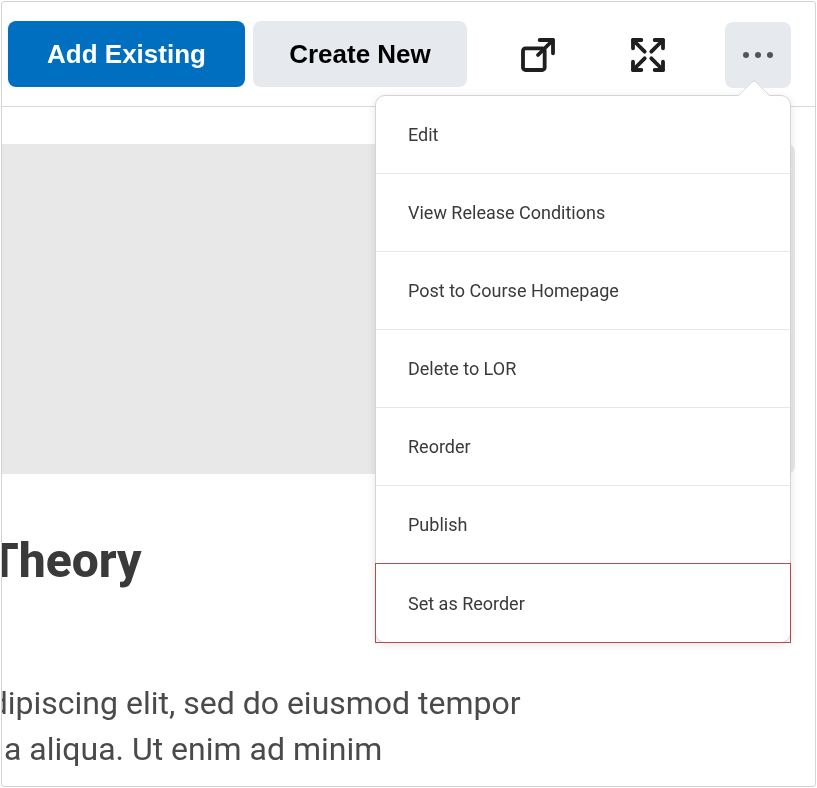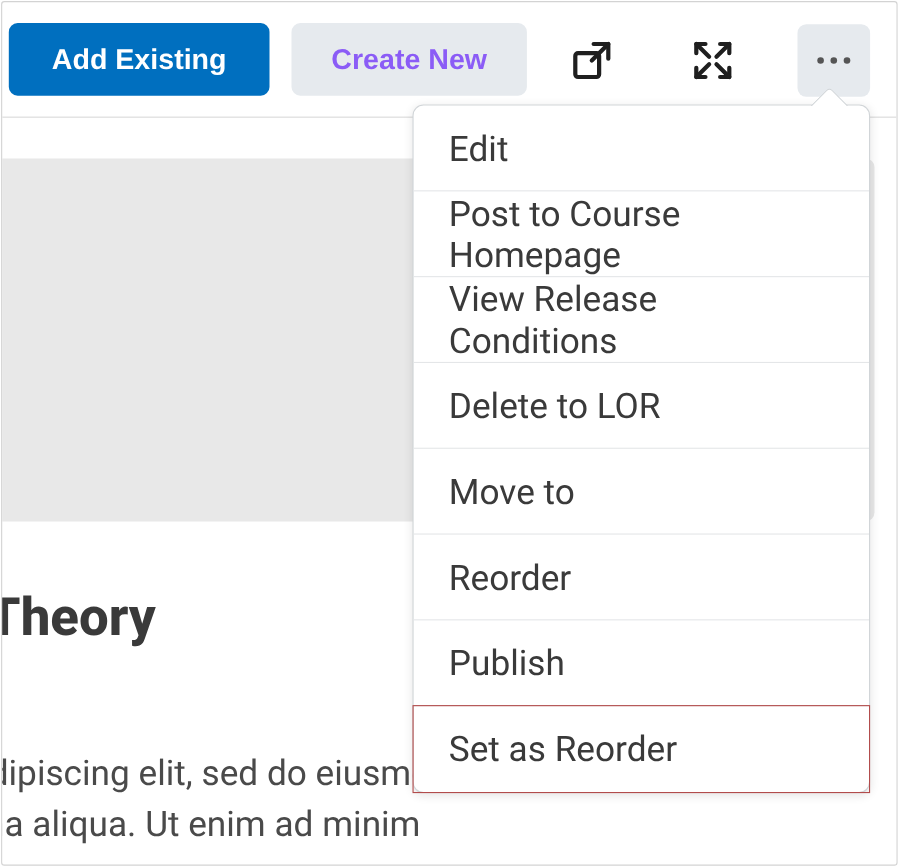--- a/index.html
+++ b/index.html
@@ -24,42 +24,42 @@
   }
 
   
   .toolbar {
     position: relative;
     height: 105px;
     border-bottom: 1px solid #d9d9d9;
     display: flex;
     align-items: center;
     padding-left: 6px;
-    gap: 20px;
+    gap: 8px;
   }
   .btn {
     height: 66px;
     border-radius: 8px;
     border: none;
     font-size: 26px;
     font-weight: 700;
     display: flex;
     align-items: center;
     justify-content: center;
     padding: 0 32px;
     cursor: pointer;
   }
   .btn-primary {
     background: #006FBF;
     color: #fff;
     width: 237px;
   }
   .btn-secondary {
     background: #E6EAEE;
-    color: #8b5cf6;
+    color: #000000;
     font-weight: 700;
     width: 214px;
   }
 
   .icon-btn {
     width: 66px;
     height: 66px;
     border-radius: 8px;
     display: flex;
     align-items: center;
@@ -137,21 +137,21 @@
     border-left: 1px solid #D1D5D8;
     border-top: 1px solid #D1D5D8;
     transform: rotate(45deg);
     border-top-left-radius: 4px;
   }
   .menu-item {
     height: 78px;
     padding: 0 32px;
     display: flex;
     align-items: center;
-    font-size: 32px;
+    font-size: 18px;
     color: #3a3a3a;
     border-bottom: 1px solid #E4E6E8;
     cursor: pointer;
   }
   .menu-item:last-child { border-bottom: none; }
   .menu-item.highlight {
     outline: 1px solid #B24C4C;
     position: relative;
     z-index: 1;
   }
@@ -200,22 +200,21 @@
   <div class="page-title">ang Theory</div>
 
   <div class="body-text">
     <div>tetur adipiscing elit, sed do eiusmod tempor</div>
     <div>e magna aliqua. Ut enim ad minim</div>
   </div>
 
   <div class="menu">
     <div class="menu-caret"></div>
     <div class="menu-item">Edit</div>
+    <div class="menu-item">View Release Conditions</div>
     <div class="menu-item">Post to Course Homepage</div>
-    <div class="menu-item">View Release Conditions</div>
     <div class="menu-item">Delete to LOR</div>
-    <div class="menu-item">Move to</div>
     <div class="menu-item">Reorder</div>
     <div class="menu-item">Publish</div>
     <div class="menu-item highlight">Set as Reorder</div>
   </div>
 
 </div>
 
 </body></html>

